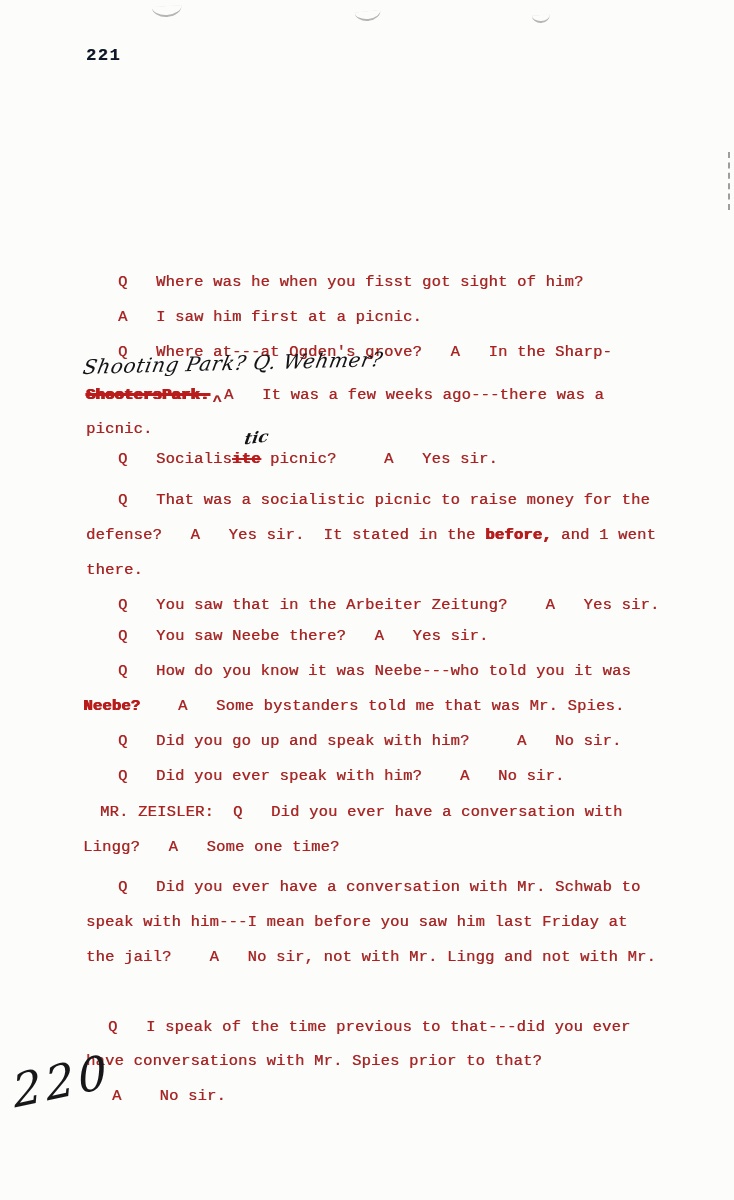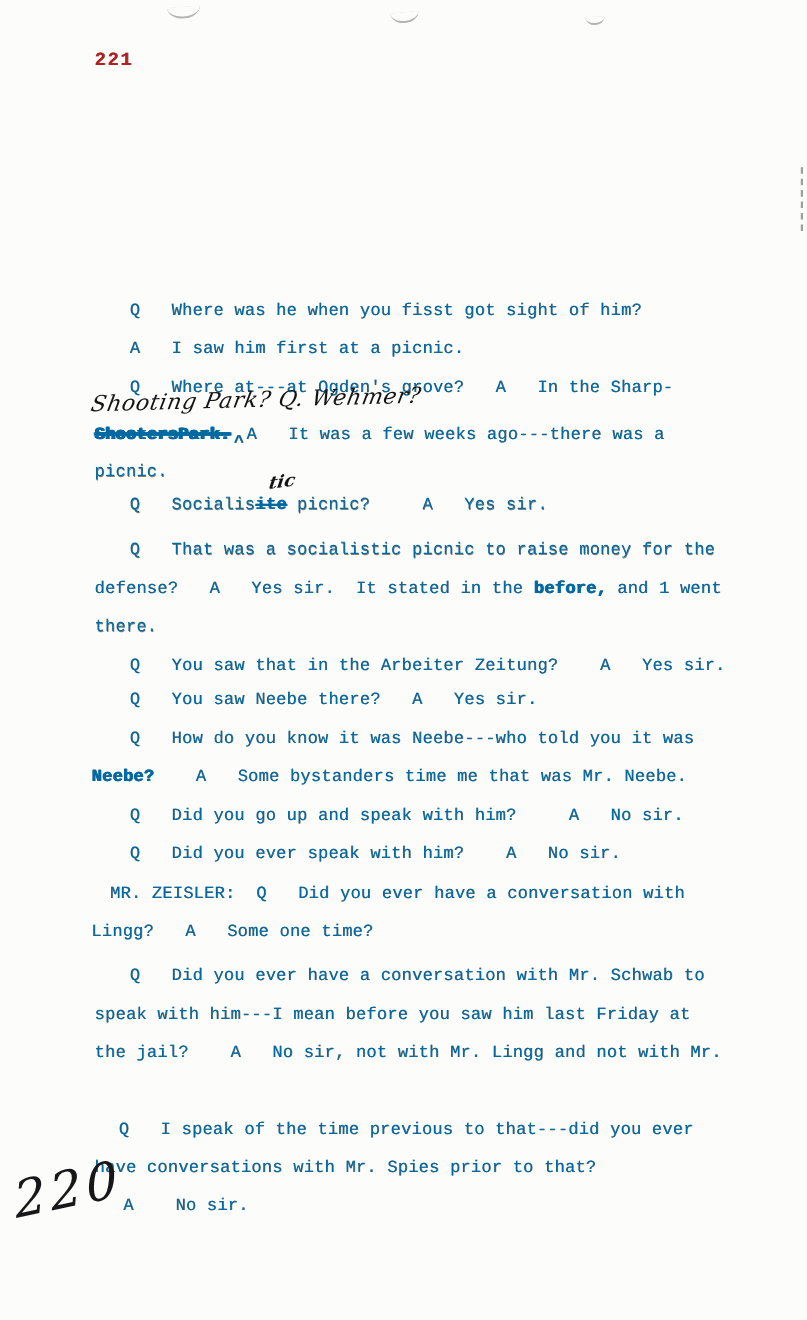--- a/index.html
+++ b/index.html
@@ -9,29 +9,29 @@
     background:#fcfcfa;
     overflow:hidden;
     font-family:"Liberation Mono", monospace;
   }
   
   .tl{
     position:absolute;
     font-family:"Liberation Mono", monospace;
     font-size:15.5px;
     letter-spacing:0.2px;
-    color:#0369a1;
+    color:#b91c1c;
     white-space:pre;
     text-shadow:0.4px 0.3px 0.5px rgba(25,25,25,0.55);
     line-height:20px;
   }
   .pageno{
     position:absolute;top:46px;left:86px;
     font-family:"Liberation Mono", monospace;
-    font-size:17px;font-weight:bold;letter-spacing:1.5px;color:#b91c1c;
+    font-size:17px;font-weight:bold;letter-spacing:1.5px;color:#0f172a;
     text-shadow:0.5px 0.4px 0.5px rgba(25,25,25,0.6);
   }
   .bold-seg{
     font-weight:bold;
     text-shadow:0.9px 0 0 currentColor, 0.4px 0.3px 0.5px rgba(25,25,25,0.6);
   }
   .strike-seg{
     font-weight:bold;
     text-decoration:line-through;
     text-decoration-thickness:2.5px;
@@ -116,21 +116,21 @@
 
   <div class="tl" style="top:449px;left:118px"><span>Q   Socialis</span><span class="strike-lite">ite</span><span> picnic?     A   Yes sir.</span></div>
 
   <div class="tl" style="top:490px;left:118px">Q   That was a socialistic picnic to raise money for the</div>
   <div class="tl" style="top:525px;left:86px"><span>defense?   A   Yes sir.  It stated in the </span><span class="bold-seg">before,</span><span> and 1 went</span></div>
   <div class="tl" style="top:560px;left:86px">there.</div>
 
   <div class="tl" style="top:595px;left:118px">Q   You saw that in the Arbeiter Zeitung?    A   Yes sir.</div>
   <div class="tl" style="top:626px;left:118px">Q   You saw Neebe there?   A   Yes sir.</div>
   <div class="tl" style="top:661px;left:118px">Q   How do you know it was Neebe---who told you it was</div>
-  <div class="tl" style="top:696px;left:83px"><span class="bold-seg">Neebe?</span><span>    A   Some bystanders time me that was Mr. Neebe.</span></div>
+  <div class="tl" style="top:696px;left:83px"><span class="bold-seg">Neebe?</span><span>    A   Some bystanders told me that was Mr. Spies.</span></div>
   <div class="tl" style="top:731px;left:118px">Q   Did you go up and speak with him?     A   No sir.</div>
   <div class="tl" style="top:766px;left:118px">Q   Did you ever speak with him?    A   No sir.</div>
 
   <div class="tl" style="top:802px;left:100px">MR. ZEISLER:  Q   Did you ever have a conversation with</div>
   <div class="tl" style="top:837px;left:83px">Lingg?   A   Some one time?</div>
 
   <div class="tl" style="top:877px;left:118px">Q   Did you ever have a conversation with Mr. Schwab to</div>
   <div class="tl" style="top:912px;left:86px">speak with him---I mean before you saw him last Friday at</div>
   <div class="tl" style="top:947px;left:86px">the jail?    A   No sir, not with Mr. Lingg and not with Mr.</div>
 

